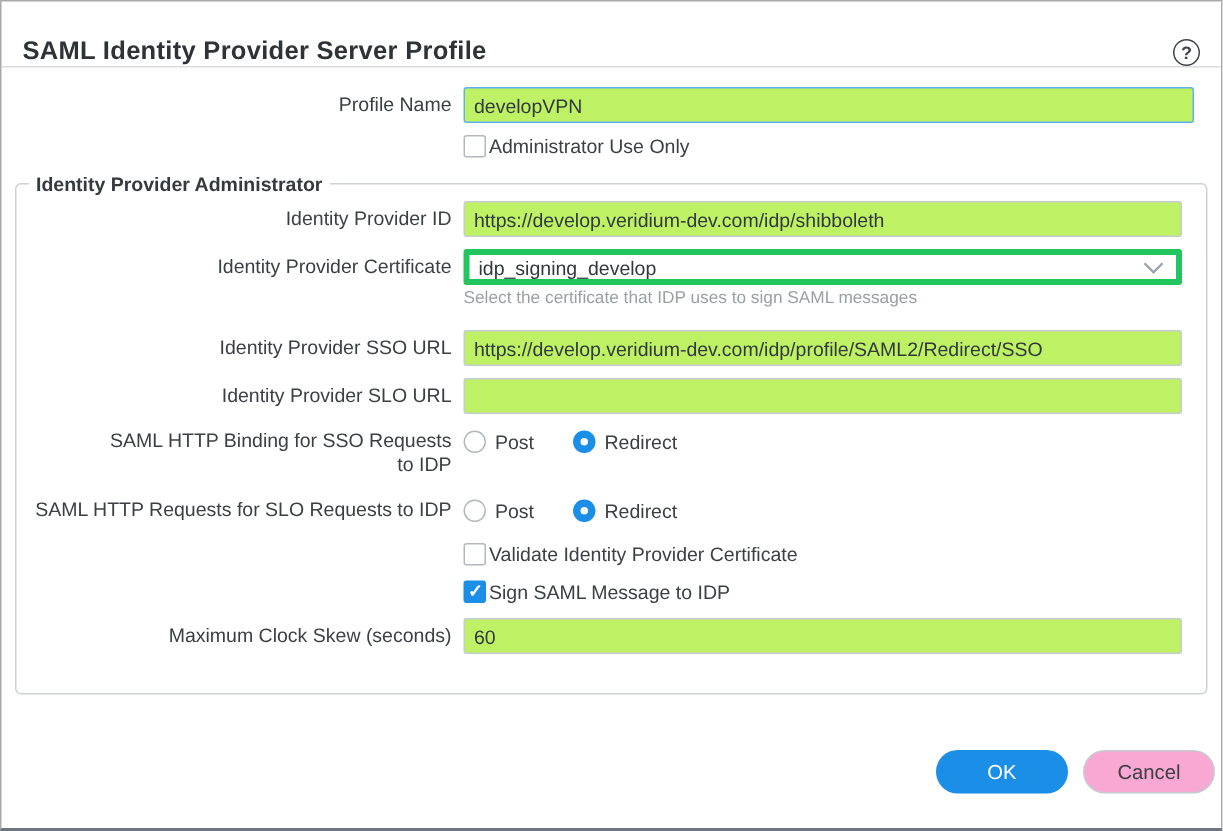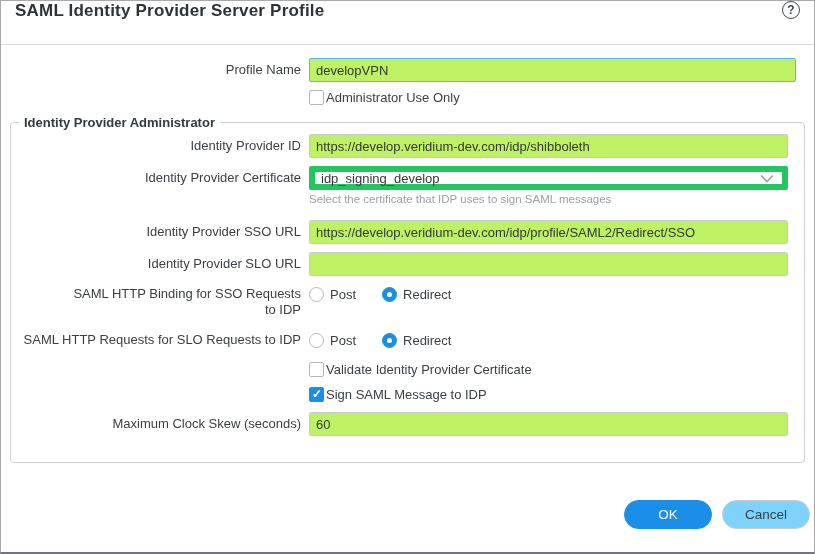--- a/index.html
+++ b/index.html
@@ -4,21 +4,21 @@
 <style>
   * { box-sizing: border-box; margin: 0; padding: 0; }
   html, body { background: #e8e8e8; font-family: "Liberation Sans", sans-serif; }
   .dialog{
     width: 815px; height: 554px; background: #fff;
     border: 1px solid #a9a9a9; border-bottom: 2px solid #6b7680;
     display: flex; flex-direction: column; overflow: hidden;
     color: #3c4045; font-size: 13px;
   }
   .titlebar{
-    height: 44px; flex: 0 0 44px; display: flex; align-items: flex-start;
+    height: 44px; flex: 0 0 44px; display: flex; align-items: flex-end;
     padding: 0 14px; border-bottom: 1px solid #dcdcdc; gap: 12px;
   }
   .title{ font-size: 17px; font-weight: 700; color: #2e3338; letter-spacing: .2px; }
   .help{
     margin-left: auto; width: 18px; height: 18px; border: 1.5px solid #3f464d;
     border-radius: 50%; display: flex; align-items: center; justify-content: center;
     font-size: 12px; font-weight: 700; color: #3f464d; cursor: pointer;
   }
   .bodyarea{ flex: 1; display: flex; flex-direction: column; padding-top: 13px; }
   .row{ display: flex; align-items: center; margin-bottom: 8px; }
@@ -59,35 +59,35 @@
     background: #fff; position: relative; cursor: pointer;
   }
   .radio.on{ background: var(--accent); border-color: var(--accent); }
   .radio.on::after{
     content: ""; position: absolute; width: 5px; height: 5px; background: #fff;
     border-radius: 50%; left: 4px; top: 4px;
   }
   .radio-label{ color: #3c4045; cursor: pointer; }
   .radio-spacer{ width: 14px; flex: 0 0 14px; }
   .select{
-    flex: 1; height: 24px; border: 6px solid #22c55e; border-radius: 2px;
+    flex: 1; height: 24px; border: 4px solid #22c55e; border-radius: 2px;
     display: flex; align-items: center; padding: 0 8px 0 6px; cursor: pointer; background: #fff;
   }
   .sel-text{ flex: 1; color: #33383d; }
   .chev{ stroke: #9aa2aa; stroke-width: 1.6; fill: none; }
   .help-text{
     margin: 3px 0 15px 298px; color: #9aa0a6; font-size: 11.5px;
   }
   .footer{
     margin-top: auto; display: flex; justify-content: flex-end; gap: 10px;
     padding: 0 4px 23px 0;
   }
   .btn{
     min-width: 88px; height: 29px; border-radius: 15px; font-family: "Liberation Sans", sans-serif;
-    font-size: 13.5px; cursor: pointer; border: 1px solid #c6cbd0; background: #7dd3fc; color: #3c4045;
+    font-size: 13.5px; cursor: pointer; border: 1px solid #c6cbd0; background: #f9a8d4; color: #3c4045;
     padding: 0 20px;
   }
   .btn.primary{ background: var(--accent); border-color: var(--accent); color: #fff; }
   .mb2{ margin-bottom: 2px; }
   .mb10{ margin-bottom: 10px; }
   .mb14{ margin-bottom: 14px; }
   .cb-indent{ margin-left: 298px; }
   .cb-indent-outer{ margin-left: 308px; }
 </style>
 </head>

